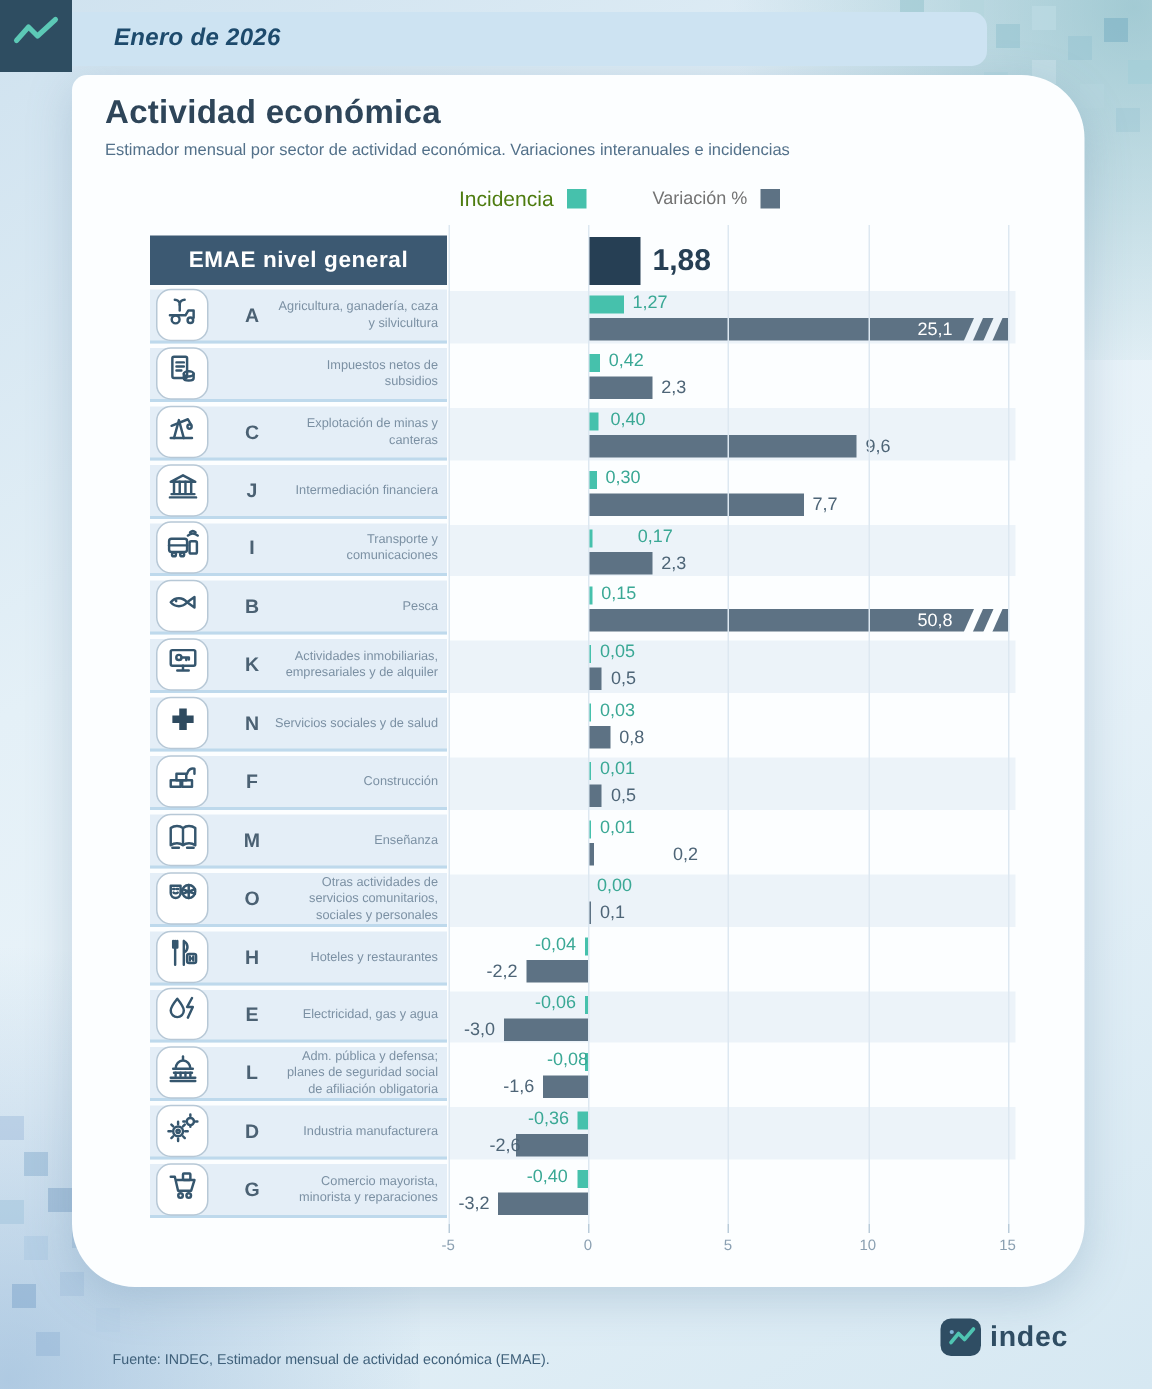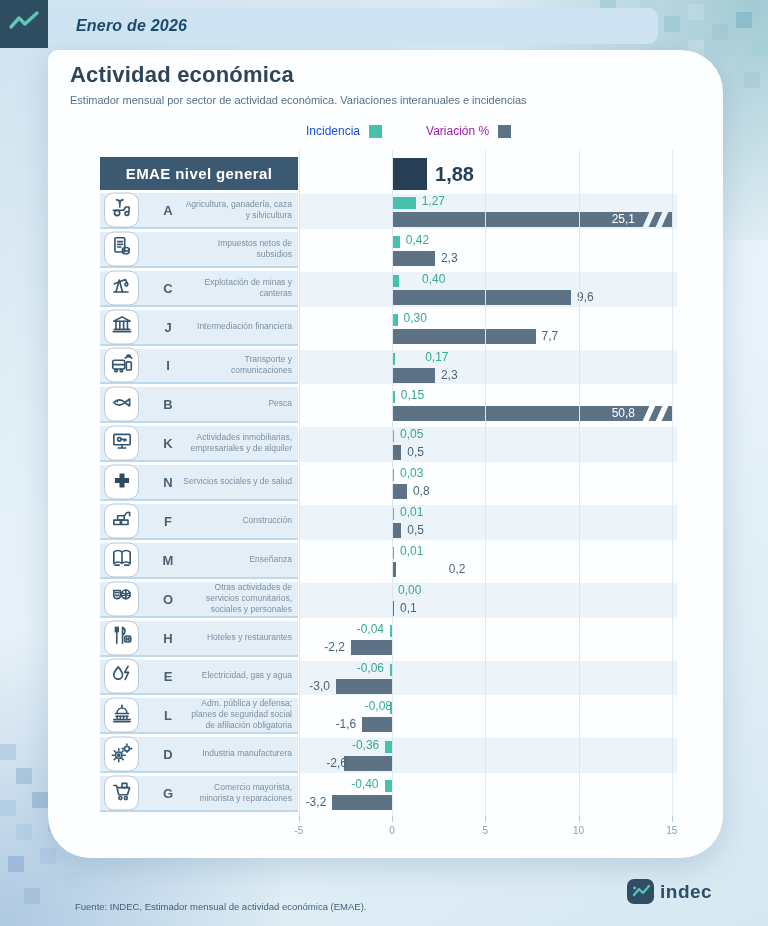--- a/index.html
+++ b/index.html
@@ -32,22 +32,22 @@
   .banner span{font-size:16px;font-weight:bold;font-style:italic;color:#1d4a6c;letter-spacing:.2px;}
 
   .card{position:absolute;left:48px;top:50px;width:675px;height:808px;background:#fcfeff;
     border-radius:10px 42px 42px 42px;box-shadow:0 8px 30px rgba(90,130,160,.28);z-index:3;}
   .title{position:absolute;left:22px;top:12px;margin:0;font-size:22px;font-weight:bold;color:#2e4559;letter-spacing:.2px;}
   .subtitle{position:absolute;left:22px;top:44px;margin:0;font-size:11px;color:#53718a;}
 
   .legend{position:absolute;left:258px;top:74px;display:flex;gap:44px;align-items:center;}
   .legend-item{display:flex;gap:9px;align-items:center;}
   .legend-swatch{width:13px;height:13px;}
-  .legend-inc-text{font-size:12px;color:#1d4ed8;}
-  .legend-var-text{font-size:12px;color:#a21caf;}
+  .legend-inc-text{font-size:14px;color:#4d7c0f;}
+  .legend-var-text{font-size:12px;color:#737373;}
 
   .grid-line{position:absolute;top:100px;height:666px;width:1px;background:#dde8f1;}
   .tick-mark{position:absolute;top:766px;height:6px;width:1px;background:#b9cbd9;}
   .axis-label{position:absolute;top:775px;font-size:10px;color:#8ba0b2;transform:translateX(-50%);}
 
   .emae-box{position:absolute;left:52px;top:107px;width:198px;height:33px;background:#3c5972;
     display:flex;align-items:center;justify-content:center;}
   .emae-box span{color:#fff;font-size:15px;font-weight:bold;letter-spacing:.4px;}
   .emae-bar{position:absolute;left:344px;top:108px;height:32px;background:#263f54;}
   .emae-value{position:absolute;top:109px;font-size:20px;font-weight:bold;color:#263f54;line-height:30px;}
@@ -171,21 +171,21 @@
                   <path d="M5.5 17L8.5 6l3 11"></path>
                   <path d="M4 9.5L14 5.5l2 3.5"></path>
                   <path d="M3.5 17h13"></path>
                   <circle cx="15" cy="10" r="1.3"></circle>
                 </svg></span>
             </div>
       <div class="row-letter">C</div>
       <div class="row-name">Explotación de minas y canteras</div>
     </div>
     <div class="bar inc" style="width: 7.46px; left: 344px;"></div>
-    <div class="val inc" style="left: 374px;">0,40</div>
+    <div class="val inc" style="left: 359px;">0,40</div>
     <div class="bar var" style="width: 179.04px; left: 344px;"></div>
     <div class="val var" style="left: 529.04px;">9,6</div>
   </div>
         <div class="row">
     <div class="row-strip"></div>
     <div class="label-cell">
       <div class="icon-box">
               <span><svg viewBox="0 0 22 22" width="24" height="24" fill="none" stroke="#35566e" stroke-width="1.5" stroke-linecap="round" stroke-linejoin="round">
                   <path d="M3.5 8L11 4l7.5 4z"></path>
                   <path d="M5.5 8v7M9 8v7M12.5 8v7M16 8v7"></path>

